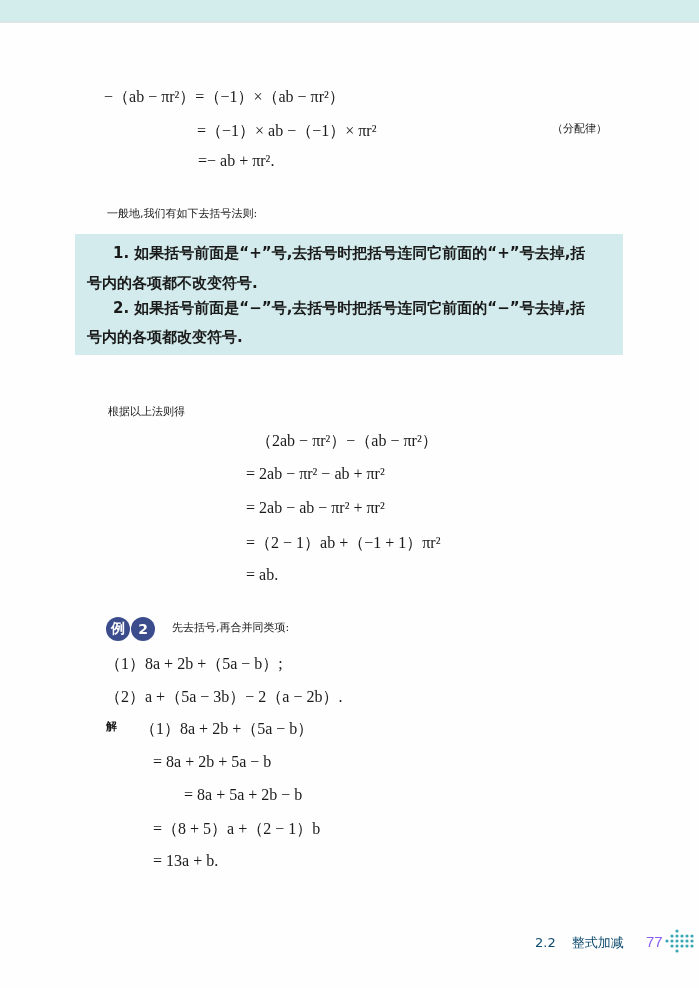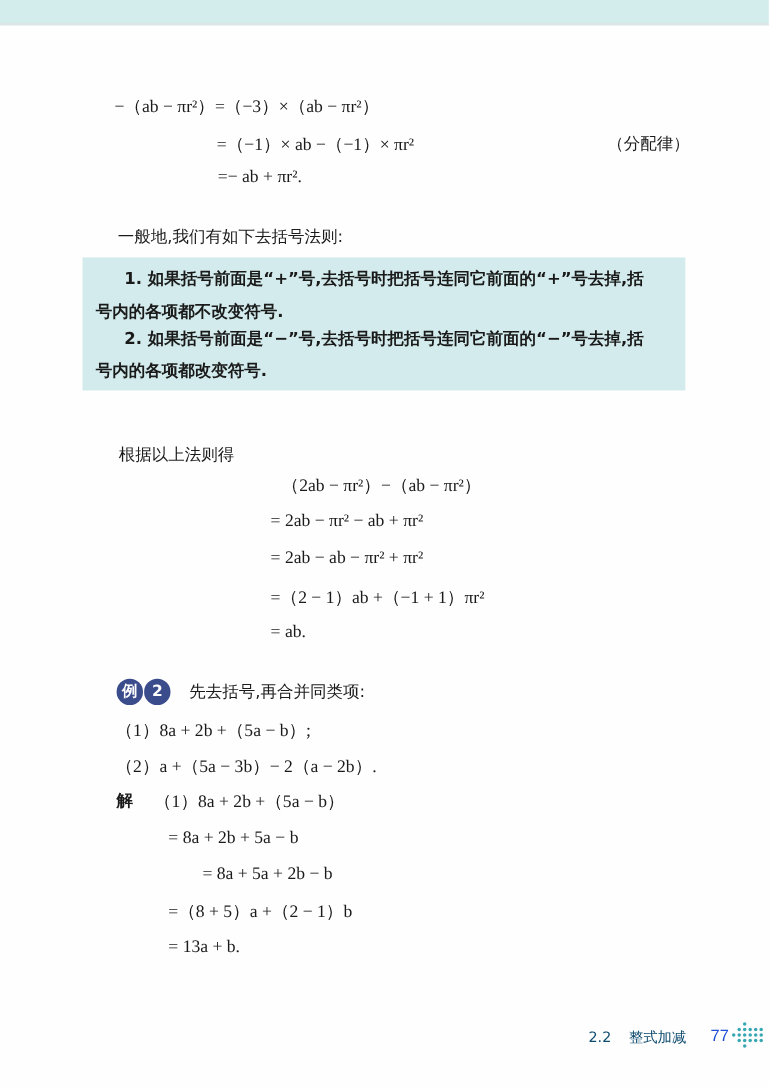--- a/index.html
+++ b/index.html
@@ -11,21 +11,21 @@
   }
   .top-band {
     position: absolute; left: 0; top: 0; width: 699px; height: 21px;
     background: #d3ecec;
     border-bottom: 2px solid #dde6e6;
   }
   .line {
     position: absolute; white-space: nowrap;
     font-family: "Liberation Serif", serif; font-size: 16px;
   }
-  .cn { font-family: "DejaVu Sans", sans-serif; font-size: 15px; }
+  .cn { font-family: "DejaVu Sans", sans-serif; font-size: 11px; }
   .rule-box {
     position: absolute; left: 75px; top: 234px; width: 548px; height: 121px;
     background: #d3ebec;
   }
   .rule-line {
     position: absolute; white-space: nowrap;
     font-family: "DejaVu Sans", sans-serif; font-size: 15px; font-weight: bold;
     color: #1a1a1a;
   }
   .badge {
@@ -33,30 +33,30 @@
     background: #3b4c8c; color: #fff;
     font-family: "DejaVu Sans", sans-serif; font-weight: bold; font-size: 14px;
     display: flex; align-items: center; justify-content: center;
   }
   .footer-section {
     position: absolute; top: 934px; left: 535px; white-space: nowrap;
     font-family: "DejaVu Sans", sans-serif; font-size: 13px; color: #0c4a6e;
   }
   .page-num {
     position: absolute; top: 933px; left: 646px;
-    font-family: "Liberation Sans", sans-serif; font-size: 15px; color: #1d4ed8;
+    font-family: "Liberation Sans", sans-serif; font-size: 15px; color: #8b5cf6;
   }
   .dots { position: absolute; left: 665px; top: 929px; }
 </style>
 </head>
 <body>
 
 <div class="top-band"></div>
 
-<div class="line" style="left:104px; top:87px;">−（ab − πr²）=（−3）×（ab − πr²）</div>
+<div class="line" style="left:104px; top:87px;">−（ab − πr²）=（−1）×（ab − πr²）</div>
 <div class="line" style="left:197px; top:121px;">=（−1）× ab −（−1）× πr²</div>
 <div class="line cn" style="left:552px; top:121px;">（分配律）</div>
 <div class="line" style="left:198px; top:152px;">=− ab + πr².</div>
 
 <div class="line cn" style="left:107px; top:206px;">一般地,我们有如下去括号法则:</div>
 
 <div class="rule-box"></div>
 <div class="rule-line" style="left:113px; top:244px;">1.  如果括号前面是“+”号,去括号时把括号连同它前面的“+”号去掉,括</div>
 <div class="rule-line" style="left:87px; top:274px;">号内的各项都不改变符号.</div>
 <div class="rule-line" style="left:113px; top:299px;">2.  如果括号前面是“−”号,去括号时把括号连同它前面的“−”号去掉,括</div>

